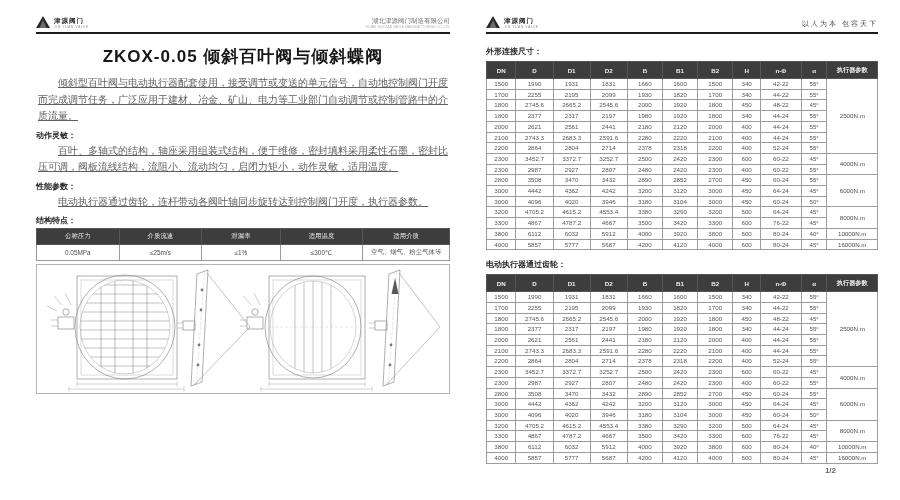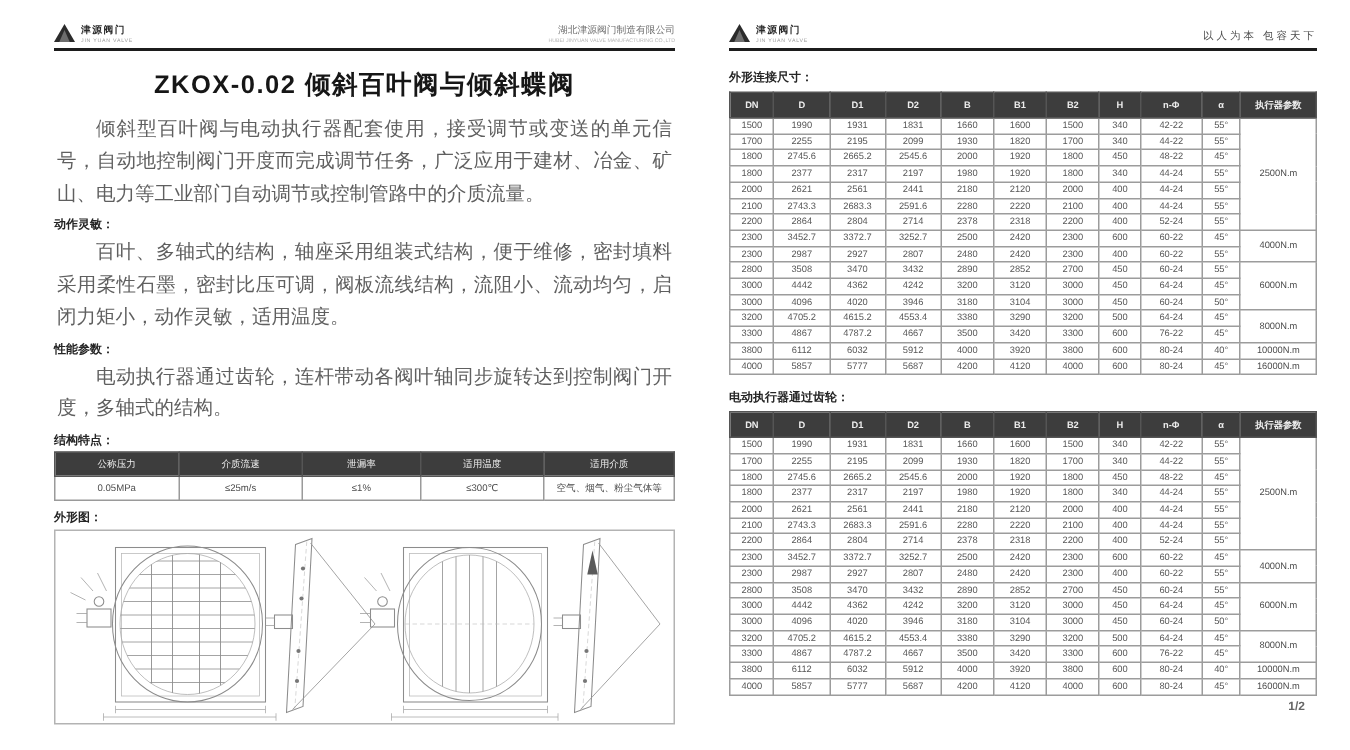--- a/index.html
+++ b/index.html
@@ -16,21 +16,21 @@
   .logo-name{font-size:6.5px;font-weight:bold;color:#2a2a2a;letter-spacing:1px;}
   .logo-sub{font-size:3.5px;color:#999;letter-spacing:.5px;margin-top:1px;}
   .company{text-align:right;line-height:1.2;}
   .company-name{font-size:6.5px;color:#6e6e6e;}
   .company-sub{font-size:3.5px;color:#b5b5b5;}
   .slogan{font-size:7px;color:#4d4d4d;letter-spacing:2px;}
 
   
   .doc-title{text-align:center;font-size:17px;font-weight:bold;color:#161616;
     letter-spacing:1px;margin:11px 0 7px 0;}
-  .para{font-size:13px;line-height:1.65;color:#5f5f5f;text-indent:2em;margin:2px 2px 4px 2px;text-align:justify;}
+  .para{font-size:10px;line-height:1.65;color:#5f5f5f;text-indent:2em;margin:2px 2px 4px 2px;text-align:justify;text-decoration:underline;}
   .sec-heading{font-size:8px;font-weight:bold;color:#252525;margin:5px 0 2px 0;}
 
   table.perf{width:100%;border-collapse:collapse;font-size:6.4px;table-layout:fixed;margin-top:2px;}
   table.perf th{background:#3d3d3d;color:#ededed;font-weight:normal;padding:3px 0;border:1px solid #555;}
   table.perf td{border:1px solid #9a9a9a;color:#4c4c4c;text-align:center;padding:3px 0;}
   table.perf th:nth-child(1){width:20%}
   table.perf th:nth-child(2){width:20%}
   table.perf th:nth-child(3){width:19%}
   table.perf th:nth-child(4){width:20%}
   table.perf th:nth-child(5){width:21%}
@@ -51,21 +51,21 @@
   table.dim th:nth-child(4){width:9.5%}
   table.dim th:nth-child(5){width:9%}
   table.dim th:nth-child(6){width:9%}
   table.dim th:nth-child(7){width:9%}
   table.dim th:nth-child(8){width:7%}
   table.dim th:nth-child(9){width:10.5%}
   table.dim th:nth-child(10){width:6.5%}
   table.dim th:nth-child(11){width:13%}
   table.dim td.act-cell{color:#4c4c4c;}
 
-  .page-num{position:absolute;right:30px;top:466px;font-size:8px;color:#666;font-weight:bold;}
+  .page-num{position:absolute;right:64px;top:466px;font-size:8px;color:#666;font-weight:bold;}
 </style>
 </head>
 <body>
 
 <div class="page page-left">
 
   <div class="doc-header">
     <div class="logo">
       <svg width="15" height="13" viewBox="0 0 15 13">
         <polygon points="7,0 14,12 0,12" fill="#2b2b2b"></polygon>
@@ -75,29 +75,29 @@
         <div class="logo-name">津源阀门</div>
         <div class="logo-sub">JIN YUAN VALVE</div>
       </div>
     </div>
     <div class="company">
       <div class="company-name">湖北津源阀门制造有限公司</div>
       <div class="company-sub">HUBEI JINYUAN VALVE MANUFACTURING CO.,LTD</div>
     </div>
   </div>
 
-  <div class="doc-title">ZKOX-0.02 倾斜百叶阀与倾斜蝶阀</div>
+  <div class="doc-title">ZKOX-0.05 倾斜百叶阀与倾斜蝶阀</div>
 
   <div class="para">倾斜型百叶阀与电动执行器配套使用，接受调节或变送的单元信号，自动地控制阀门开度而完成调节任务，广泛应用于建材、冶金、矿山、电力等工业部门自动调节或控制管路中的介质流量。</div>
 
   <div class="sec-heading">动作灵敏：</div>
   <div class="para">百叶、多轴式的结构，轴座采用组装式结构，便于维修，密封填料采用柔性石墨，密封比压可调，阀板流线结构，流阻小、流动均匀，启闭力矩小，动作灵敏，适用温度。</div>
 
   <div class="sec-heading">性能参数：</div>
-  <div class="para">电动执行器通过齿轮，连杆带动各阀叶轴同步旋转达到控制阀门开度，多轴式的结构。</div>
+  <div class="para">电动执行器通过齿轮，连杆带动各阀叶轴同步旋转达到控制阀门开度，执行器参数。</div>
 
   <div class="sec-heading">结构特点：</div>
   <table class="perf">
     <thead>
       <tr>
         <th>公称压力</th>
         <th>介质流速</th>
         <th>泄漏率</th>
         <th>适用温度</th>
         <th>适用介质</th>
@@ -107,21 +107,20 @@
       <tr>
         <td>0.05MPa</td>
         <td>≤25m/s</td>
         <td>≤1%</td>
         <td>≤300℃</td>
         <td>空气、烟气、粉尘气体等</td>
       </tr>
     </tbody>
   </table>
 
-  <div class="sec-heading">外形图：</div>
   <div class="outline-box">
     <svg viewBox="0 0 412 128">
       <defs>
         <clipPath id="clipL">
             <ellipse cx="88" cy="62" rx="45" ry="47"></ellipse>
           </clipPath>
         <clipPath id="clipB">
             <ellipse cx="276" cy="62" rx="43" ry="46"></ellipse>
           </clipPath>
       </defs>

